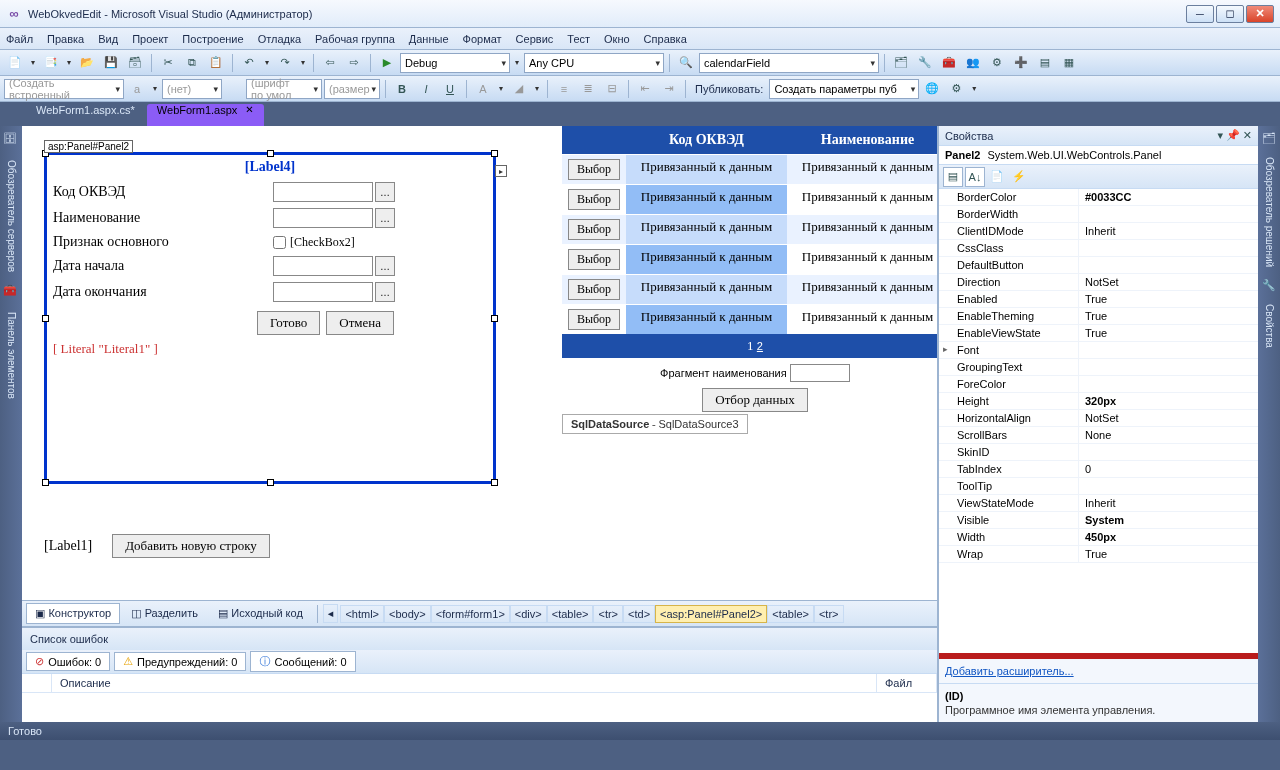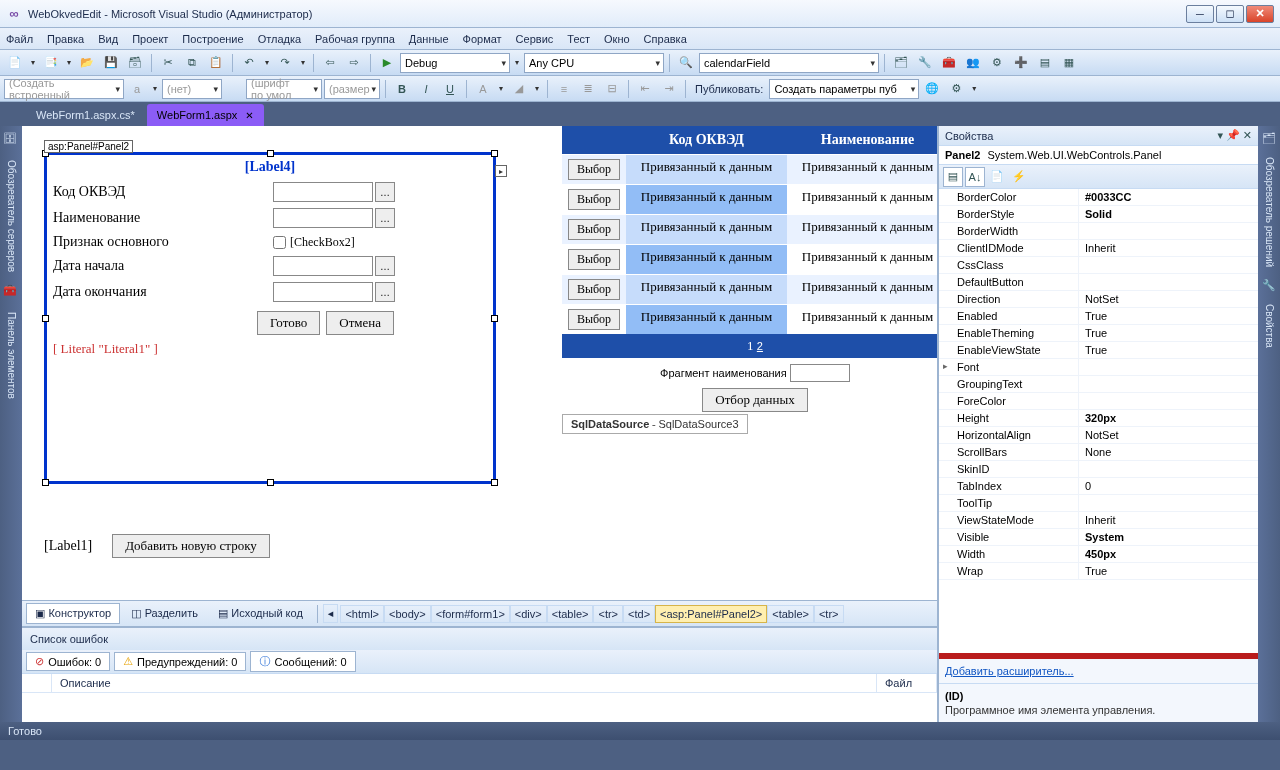--- a/index.html
+++ b/index.html
@@ -18,21 +18,21 @@
 .toolbar { height: 26px; background: linear-gradient(#e9f1fb,#c7dbf3); border-bottom: 1px solid #9db4d1; display: flex; align-items: center; padding: 0 4px; gap:2px; }
 .tbbtn { width: 22px; height: 22px; border: 1px solid transparent; border-radius: 2px; display:flex;align-items:center;justify-content:center; cursor:default; color:#355; }
 .tbsep { width:1px; height:18px; background:#9db4d1; margin:0 3px; }
 .tbcombo { height: 20px; border:1px solid #8fa6c5; background:#fff; padding:0 18px 0 4px; position:relative; display:flex;align-items:center; color:#000; }
 .tbcombo::after { content:"▾"; position:absolute; right:3px; font-size:9px; color:#333; }
 .tbdrop { width:10px; height:22px; display:flex;align-items:center;justify-content:center;font-size:8px;color:#333;cursor:default; }
 .tool-gray { color:#999; }
 .play { color:#2a8a2a; }
 
 .tabstrip { height: 24px; background: #4d6082; display:flex; align-items:flex-end; padding-left: 26px; }
-.doctab { height: 22px; padding: 0 10px; display:flex; align-items:center; color:#d9e6f7; border-top-left-radius:3px; border-top-right-radius:3px; margin-right:2px; cursor:default; }
+.doctab { height: 22px; padding: 0 10px; display:flex; color:#d9e6f7; border-top-left-radius:3px; border-top-right-radius:3px; margin-right:2px; cursor:default; }
 .doctab.active { background:#8b5cf6; color:#000; }
 .doctab .x { margin-left:8px; font-size:10px; }
 
 .main { display:flex; height: calc(100% - 28px - 22px - 26px - 26px - 24px - 30px - 18px); }
 
 .leftcollapsed { width: 22px; background: linear-gradient(90deg,#4d6082,#5b7099); display:flex; flex-direction:column; align-items:center; padding-top:6px; gap:6px; }
 .leftcollapsed .vtab { writing-mode: vertical-rl; color:#d9e6f7; padding:6px 2px; cursor:default; font-size:10px; }
 .leftcollapsed .vicon { width:16px;height:16px;color:#d9e6f7; }
 
 .designer { flex:1; background:#fff; display:flex; flex-direction:column; border-right:1px solid #9db4d1; overflow:hidden; }
@@ -397,24 +397,20 @@
       <span class="pb on">A↓</span>
       <span class="pb">📄</span>
       <span class="pb">⚡</span>
     </div>
     <div class="proplist" id="proplist">
         <div class="prow">
           <div class="pname">BorderColor</div>
           <div class="pval bold">#0033CC</div>
         </div>
         <div class="prow">
-          <div class="pname">BorderStyle</div>
-          <div class="pval bold">Solid</div>
-        </div>
-        <div class="prow">
           <div class="pname">BorderWidth</div>
           <div class="pval"></div>
         </div>
         <div class="prow">
           <div class="pname">ClientIDMode</div>
           <div class="pval">Inherit</div>
         </div>
         <div class="prow">
           <div class="pname">CssClass</div>
           <div class="pval"></div>

